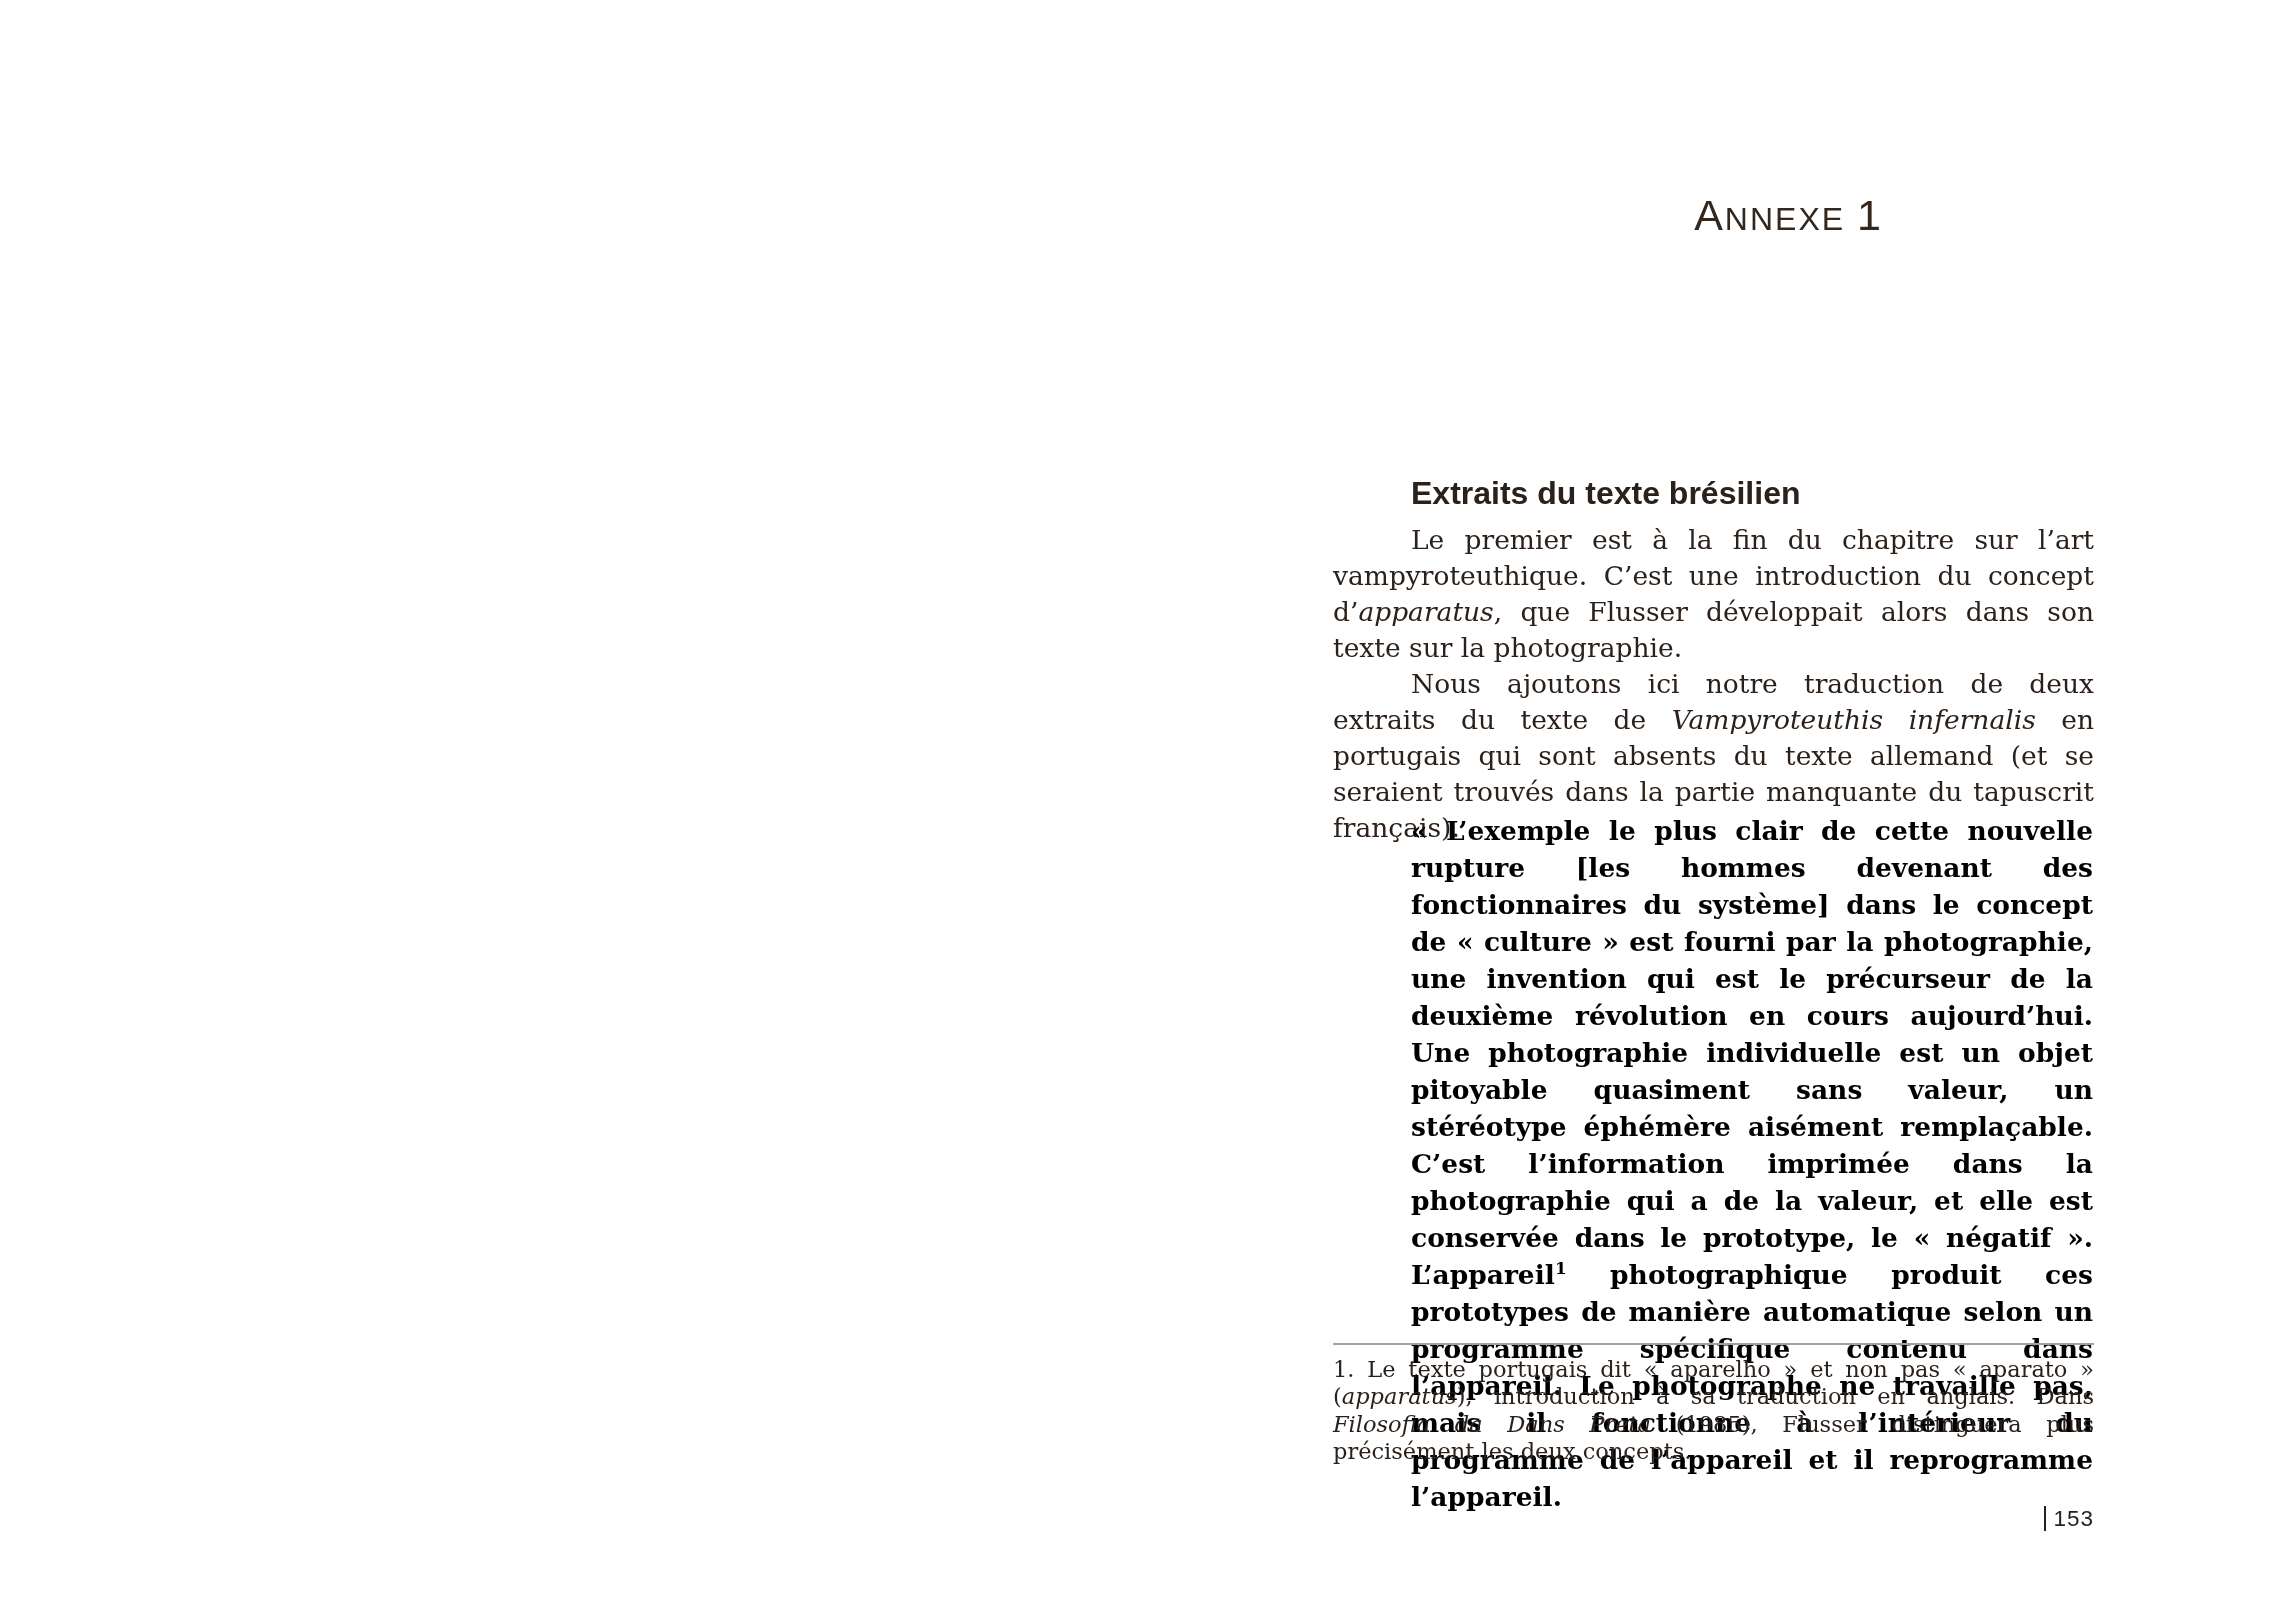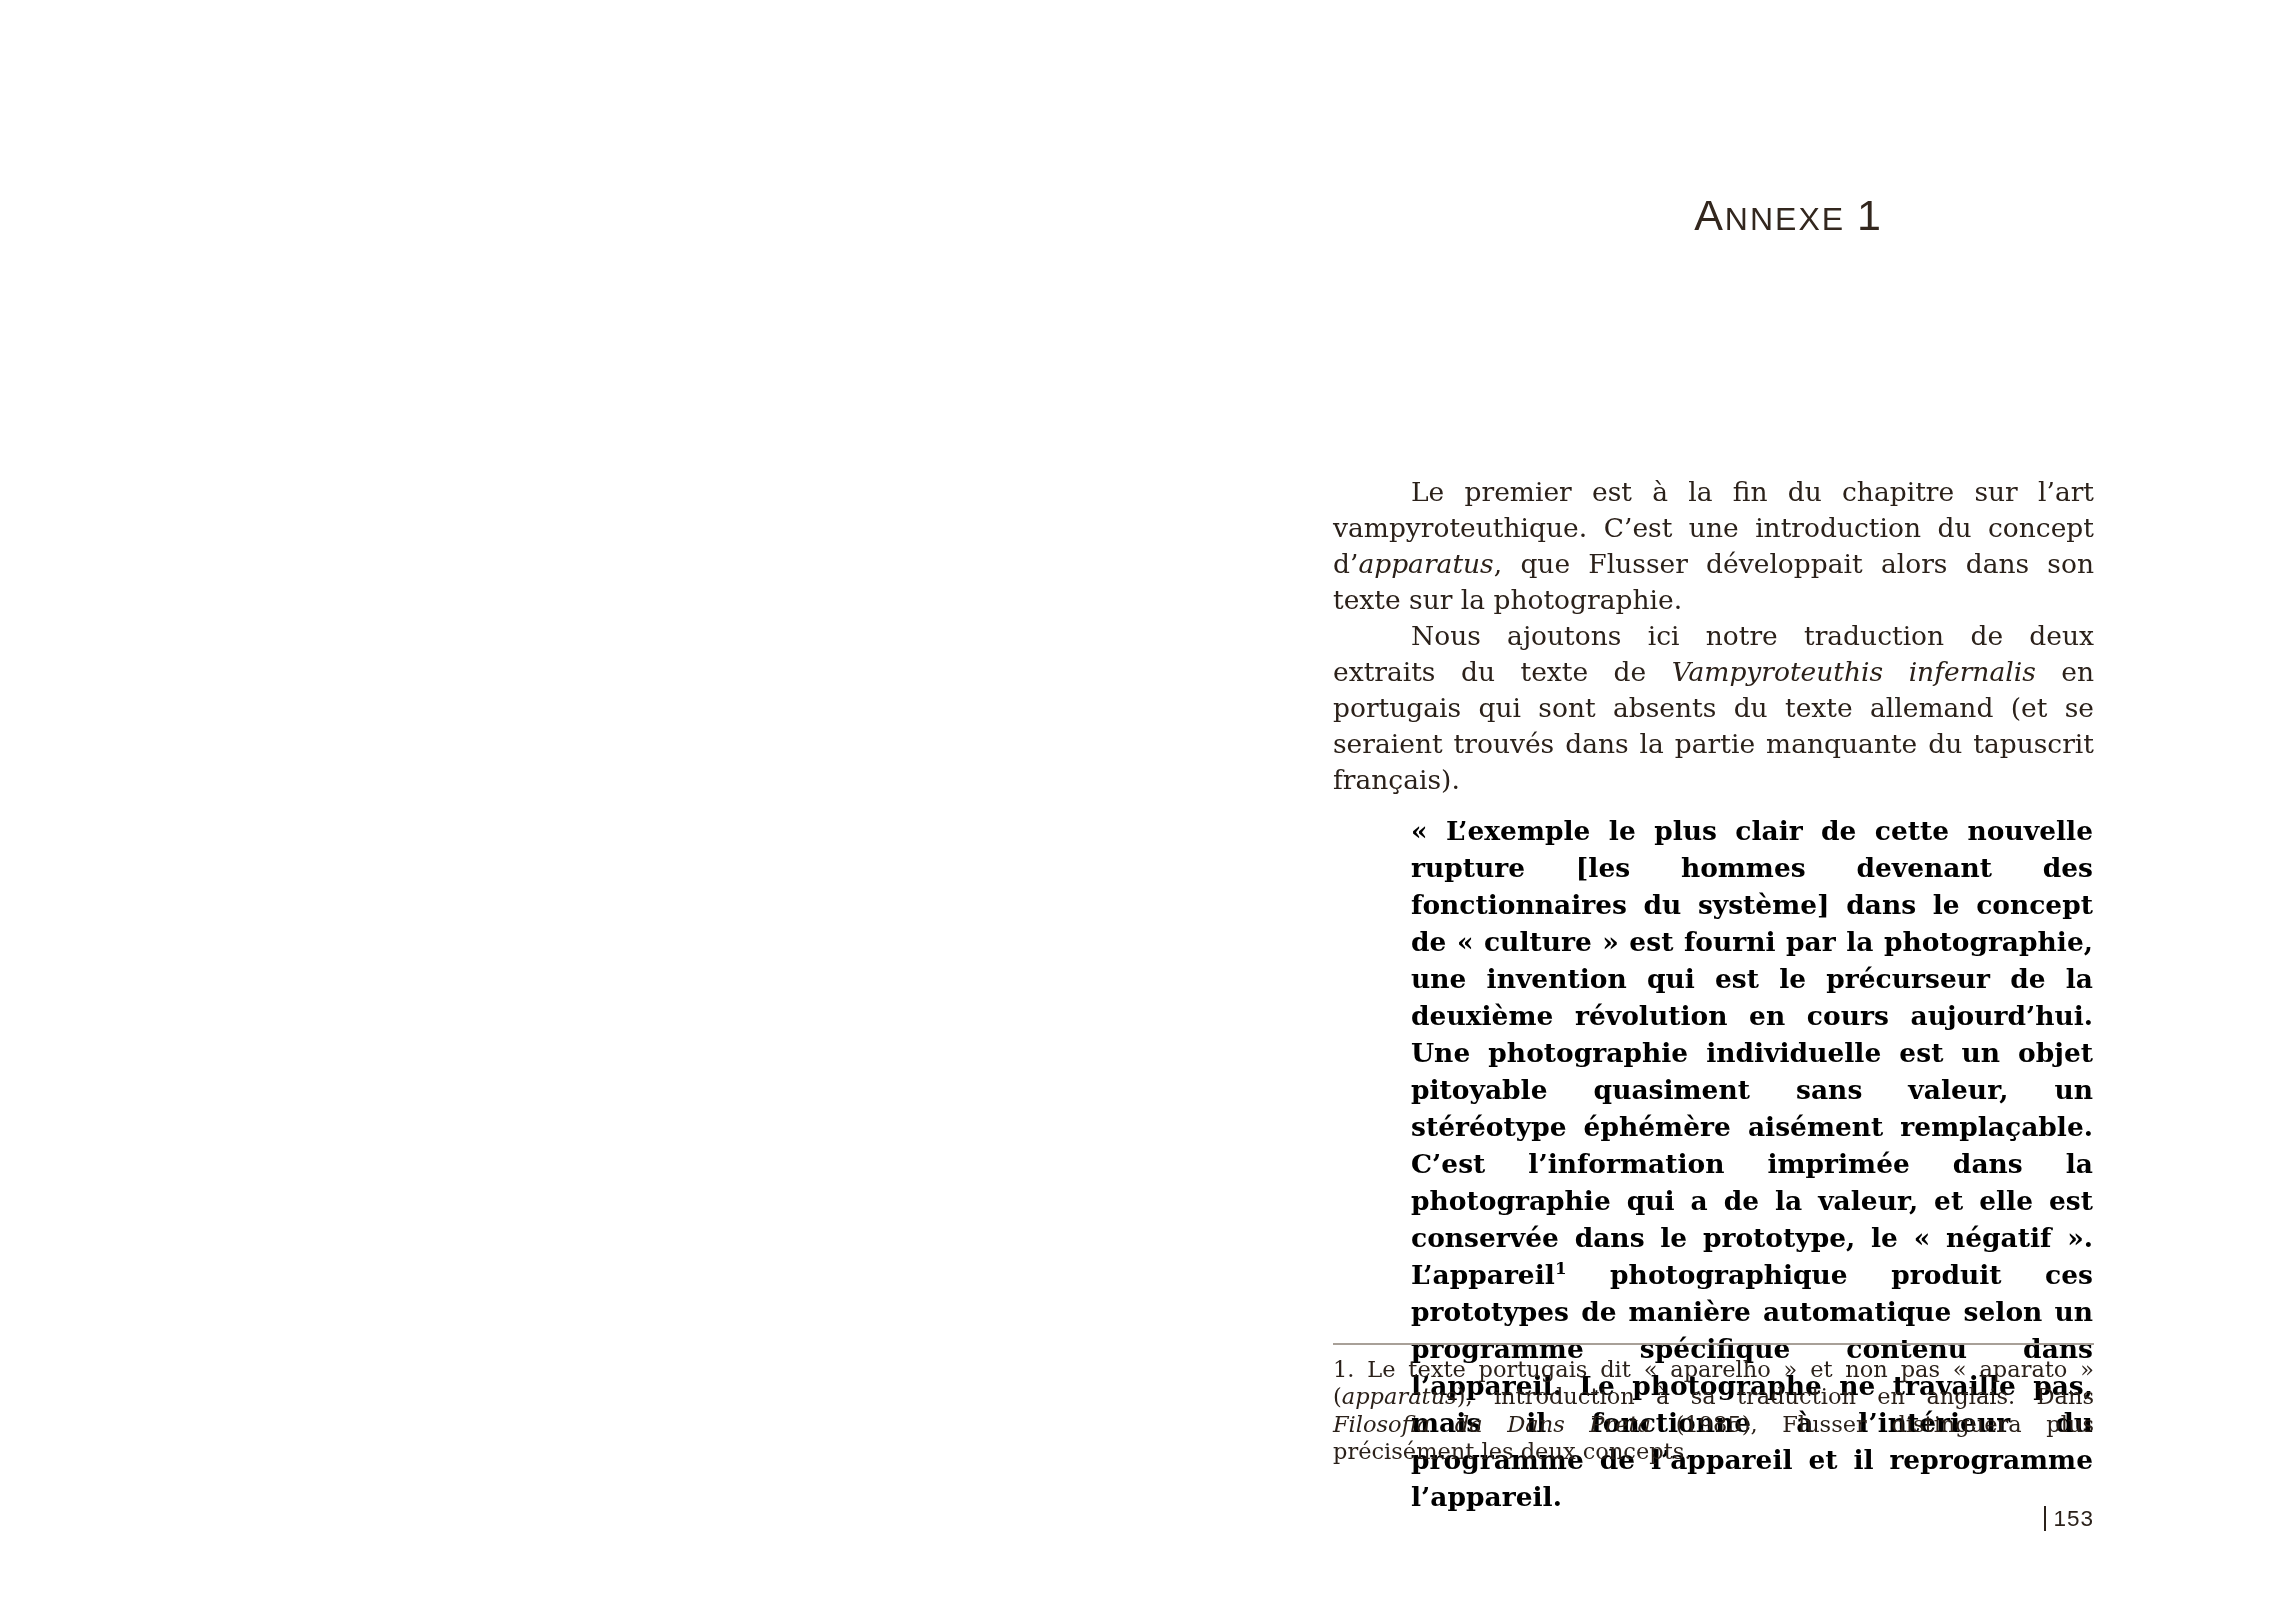--- a/index.html
+++ b/index.html
@@ -120,20 +120,21 @@
   }
 </style>
 </head>
 <body>
 
 <div class="page">
 
   <h1 class="annexe"><span class="cap">A</span><span class="sc">NNEXE</span><span class="num">1</span></h1>
 
   <div class="main-block">
+    <h2 class="section-heading">Extraits du texte brésilien</h2>
 
     <p class="body-par"><span>Le premier est à la fin du chapitre sur l’art vampyroteuthique. C’est une introduction du concept d’</span><i>apparatus</i><span>, que Flusser développait alors dans son texte sur la photographie.</span></p>
 
     <p class="body-par"><span>Nous ajoutons ici notre traduction de deux extraits du texte de </span><i>Vampyroteuthis infernalis</i><span> en portugais qui sont absents du texte allemand (et se seraient trouvés dans la partie manquante du tapuscrit français).</span></p>
   </div>
 
   <div class="quote"><span>« L’exemple le plus clair de cette nouvelle rupture [les hommes devenant des fonctionnaires du système] dans le concept de « culture » est fourni par la photographie, une invention qui est le précurseur de la deuxième révolution en cours aujourd’hui. Une photographie individuelle est un objet pitoyable quasiment sans valeur, un stéréotype éphémère aisément remplaçable. C’est l’information imprimée dans la photographie qui a de la valeur, et elle est conservée dans le prototype, le « négatif ». L’appareil</span><sup>1</sup><span> photographique produit ces prototypes de manière automatique selon un programme spécifique contenu dans l’appareil. Le photographe ne travaille pas, mais il fonctionne à l’intérieur du programme de l’appareil et il reprogramme l’appareil.</span></div>
 
   <div class="footnote-rule"></div>
 

